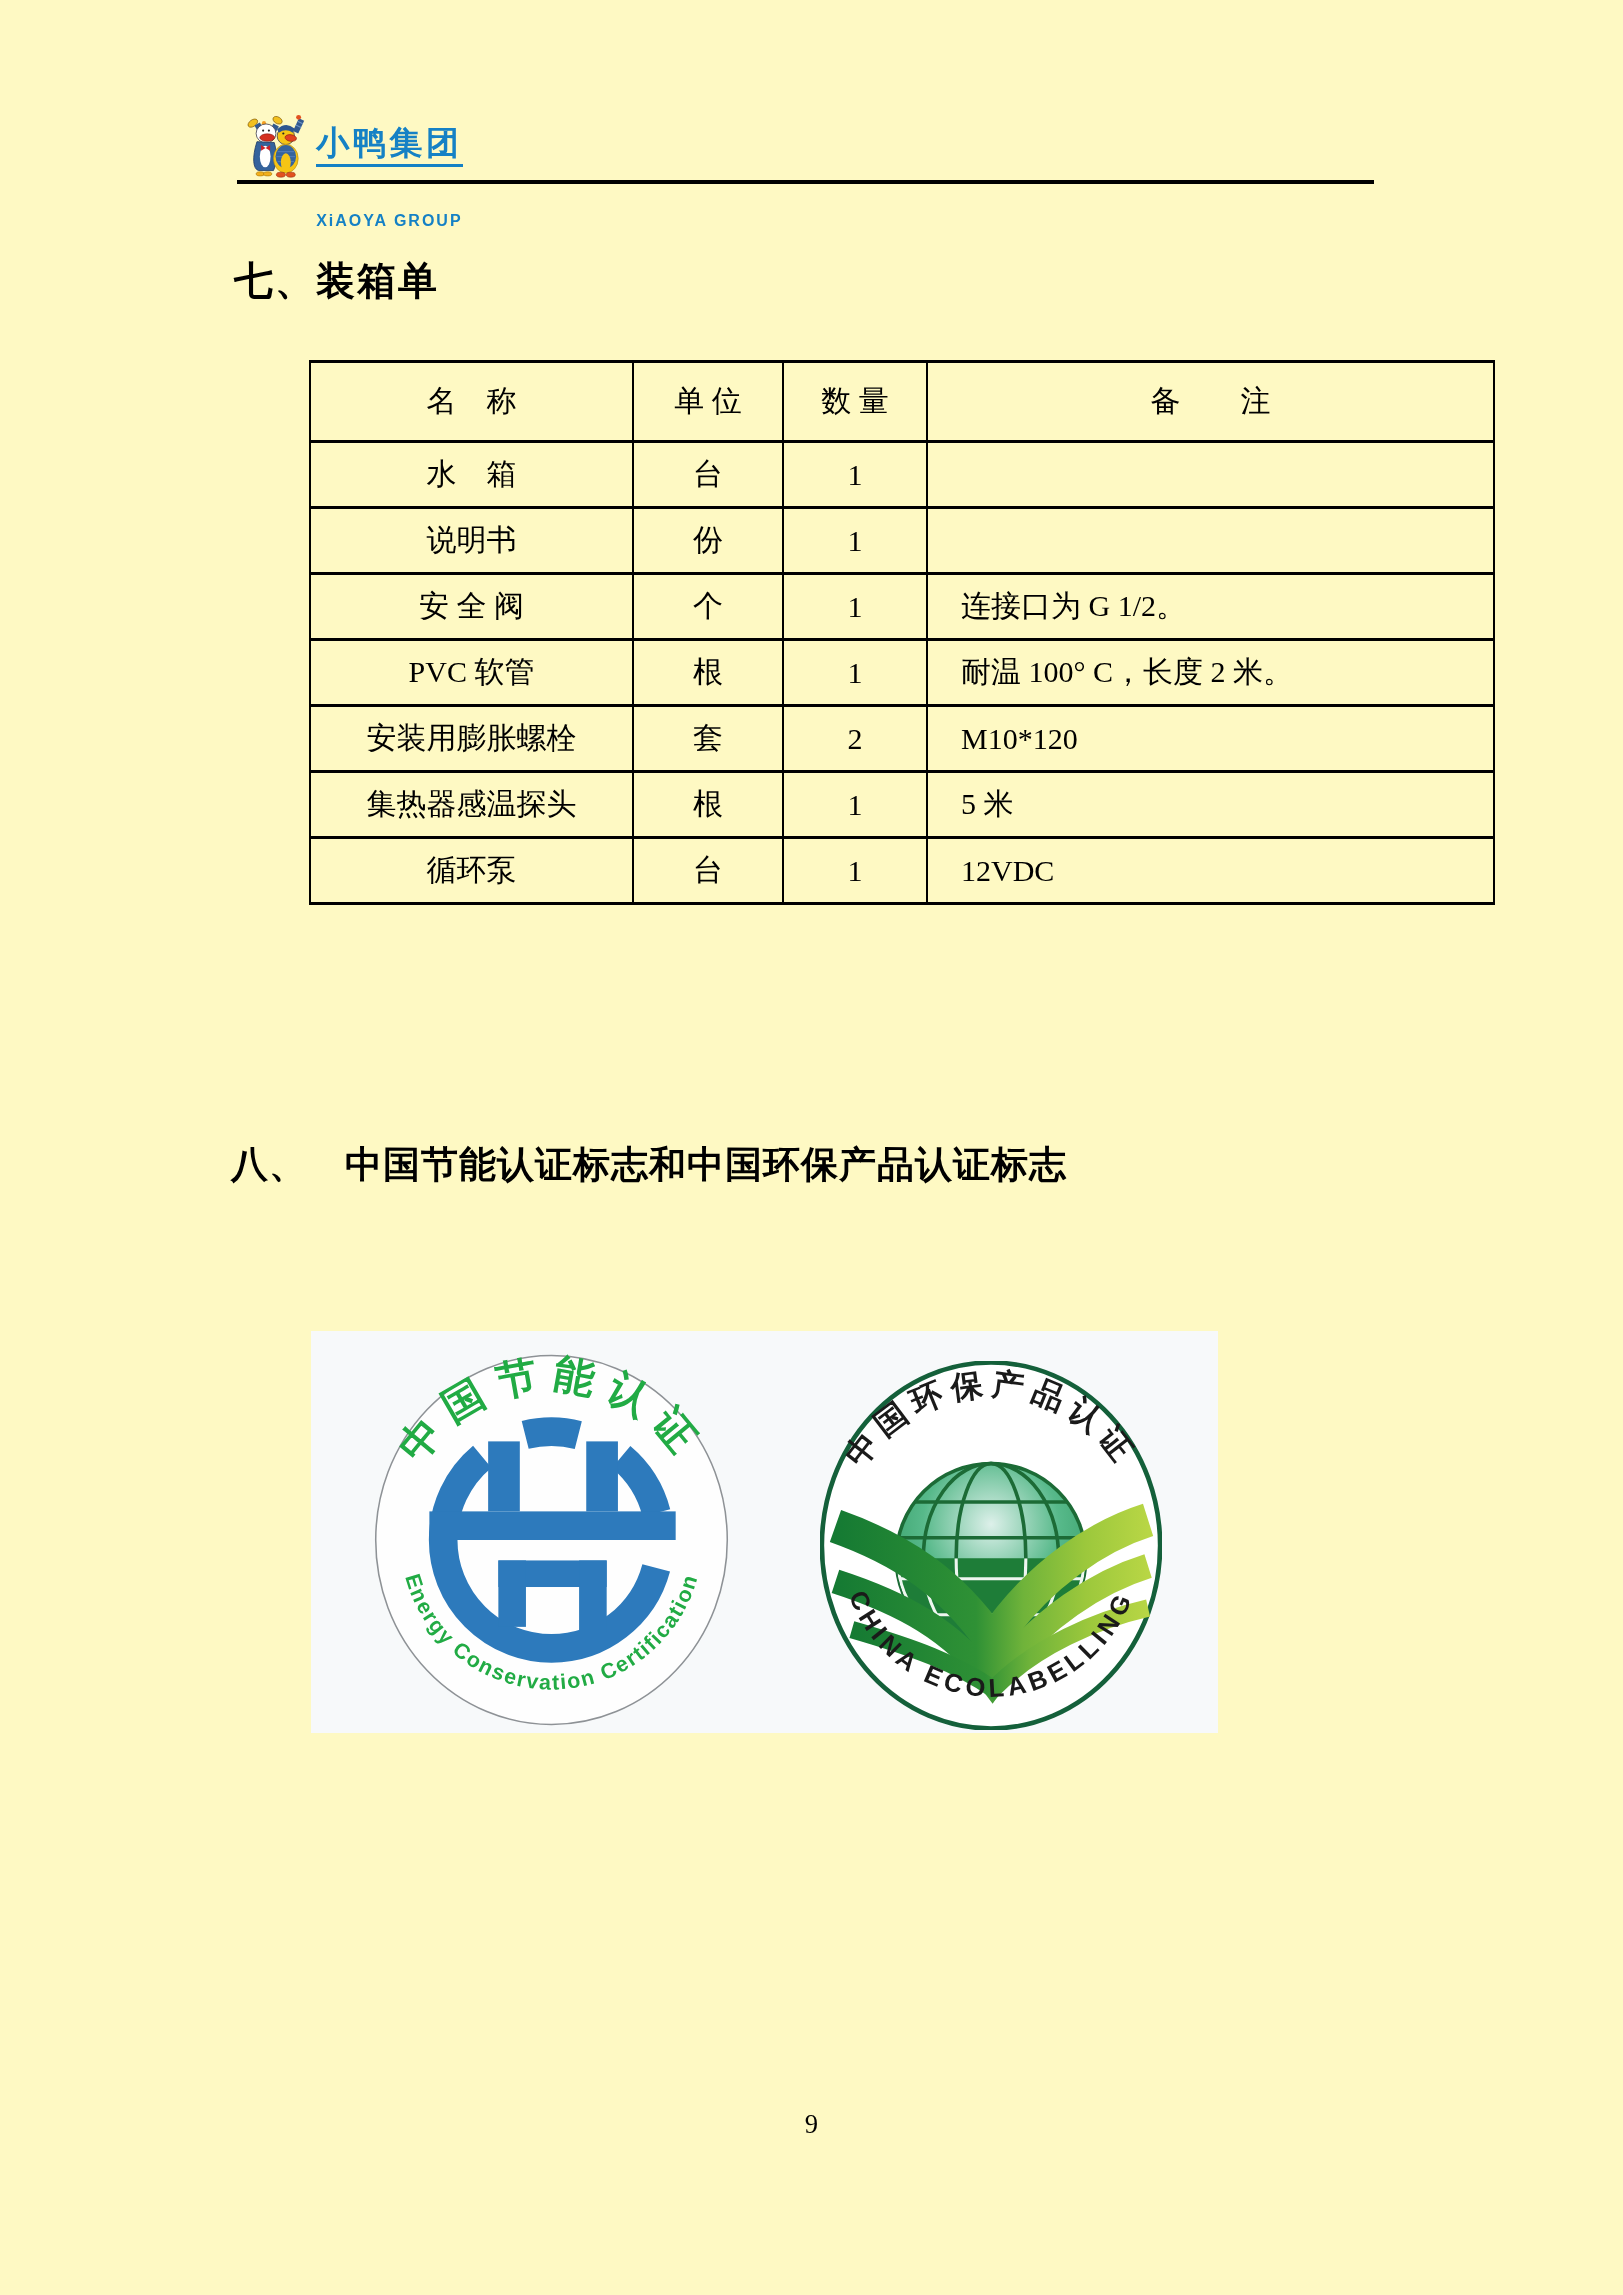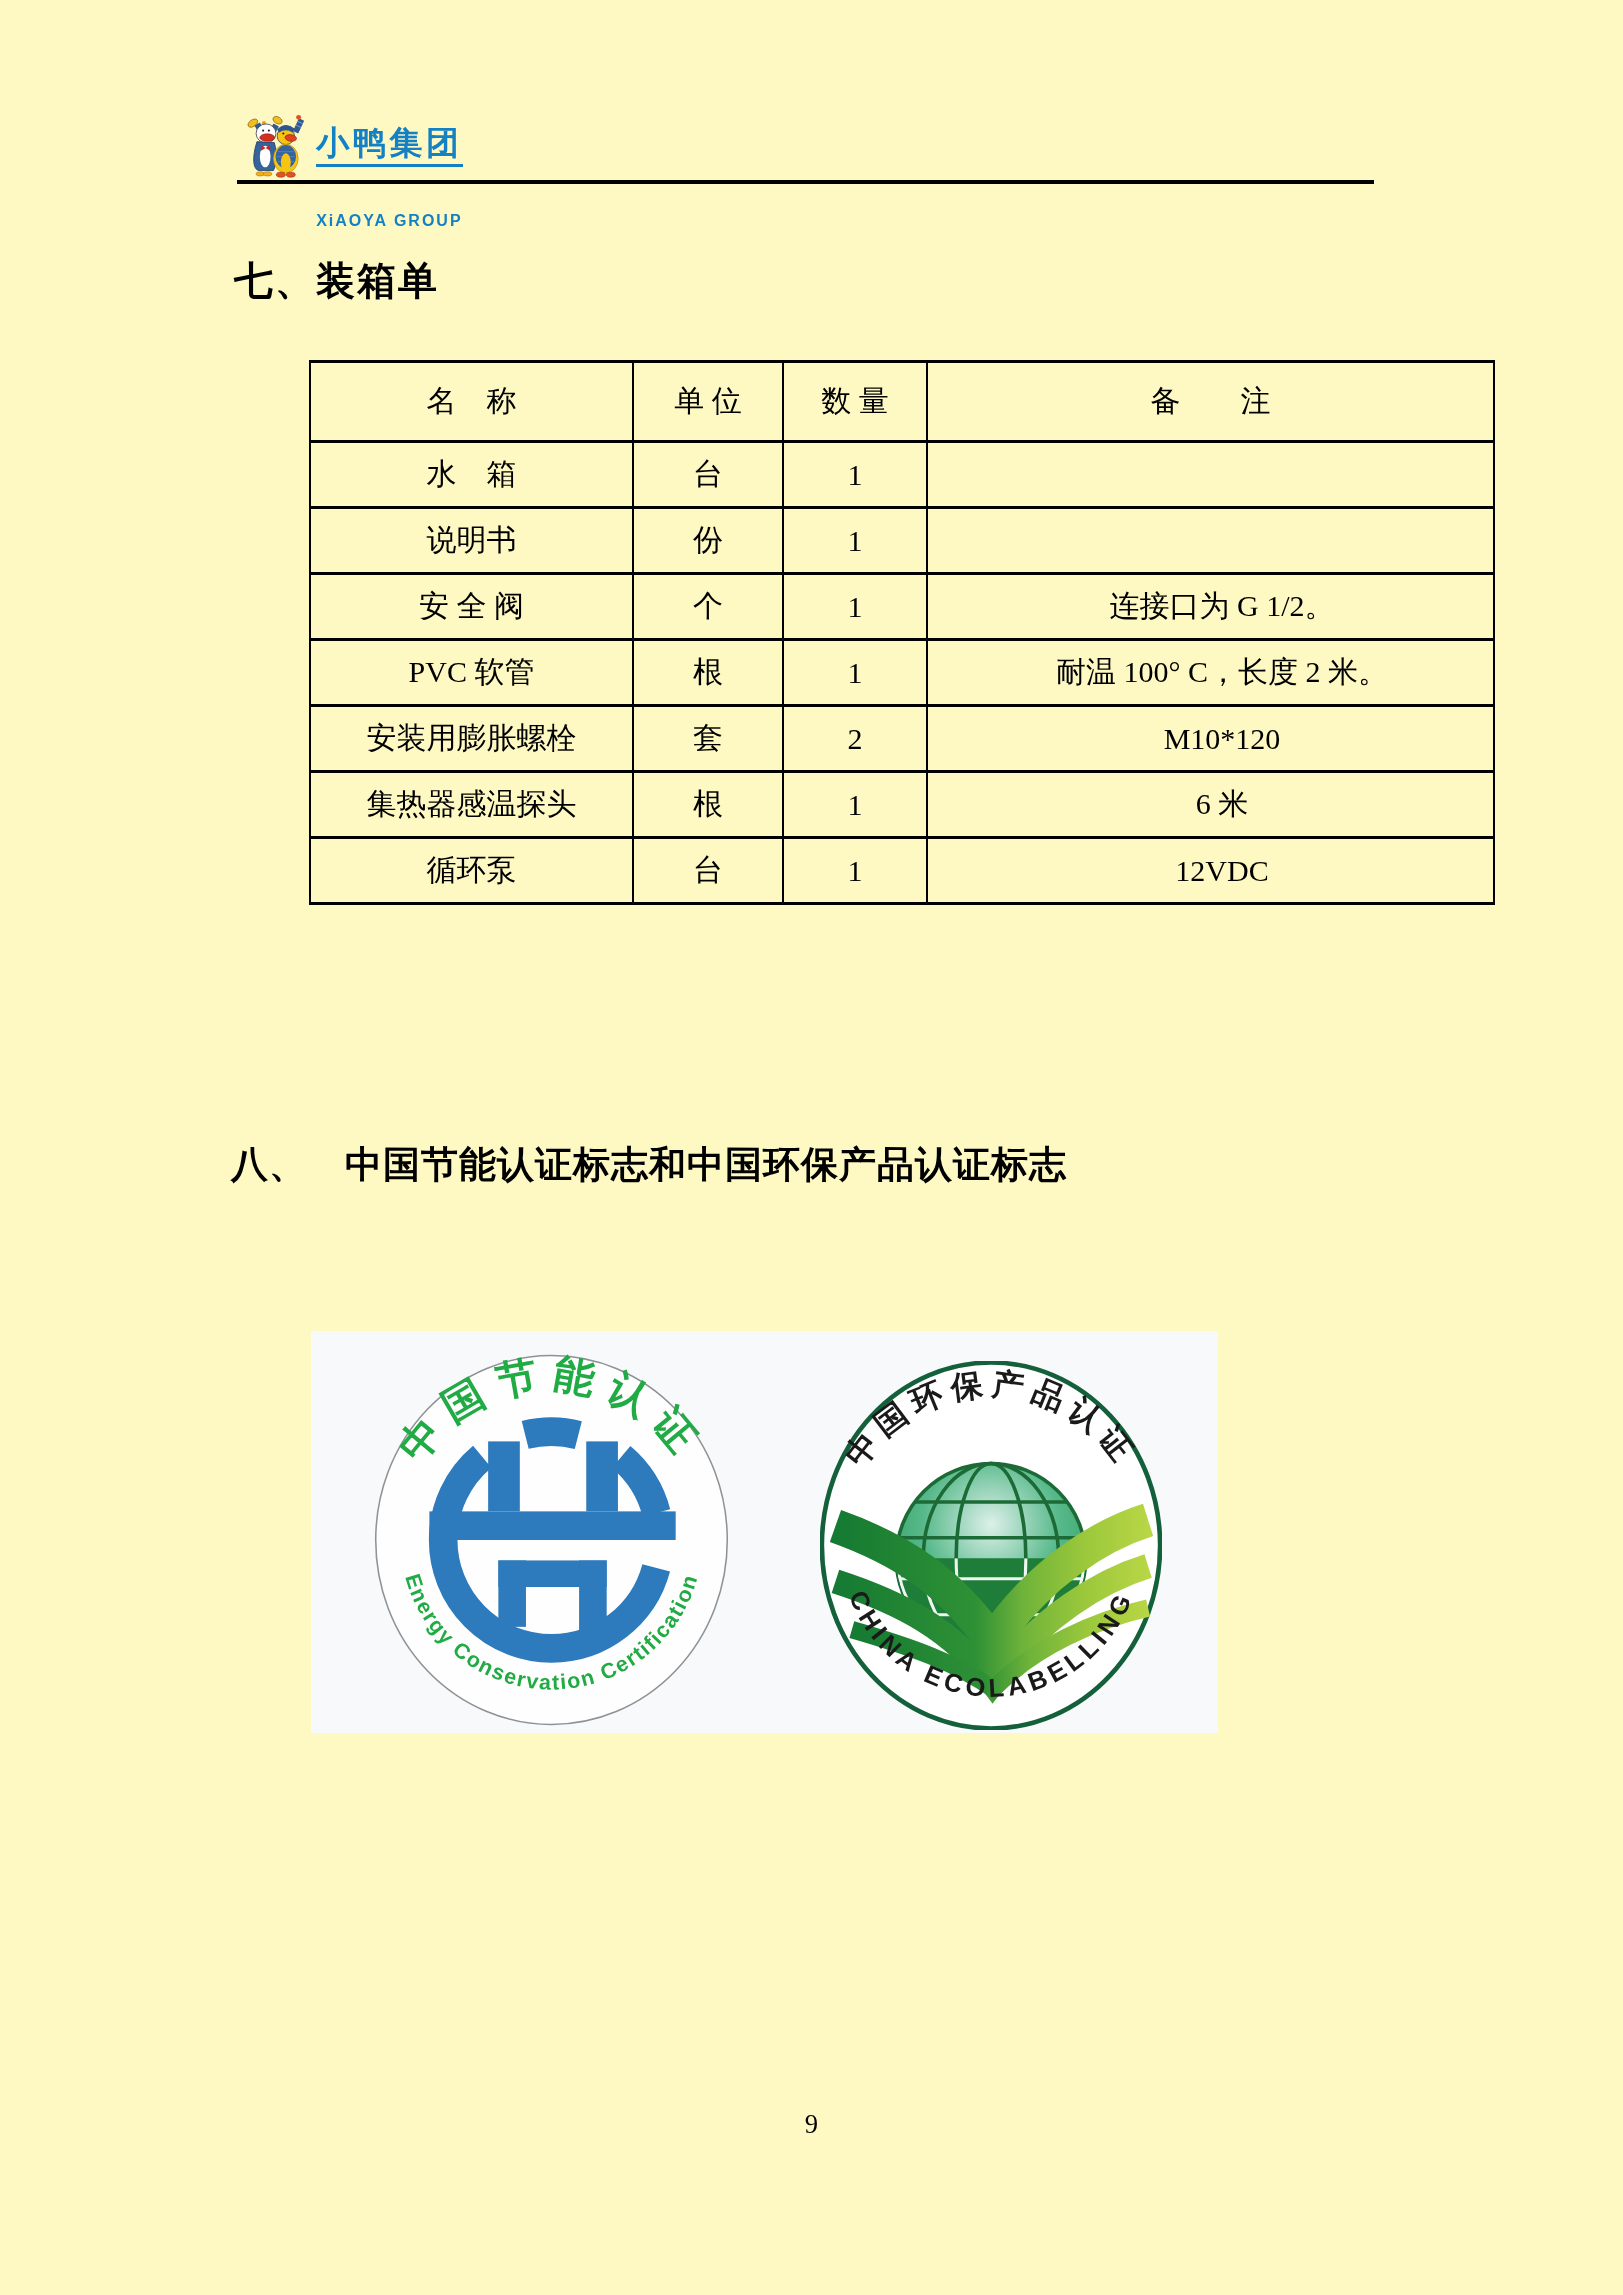--- a/index.html
+++ b/index.html
@@ -43,21 +43,21 @@
   }
   .packing th,.packing td{
     border:2.6px solid #000;
     border-top-width:3.6px;border-bottom-width:3.6px;
     text-align:center;vertical-align:middle;
     font-weight:normal;padding:0;
     overflow:hidden;white-space:nowrap;
   }
   .packing th{height:77px;}
   .packing td{height:63px;}
-  .packing .remark{text-align:center;padding-left:23px;}
+  .packing .remark{text-align:left;padding-left:33px;}
   
   .note{
     position:absolute;left:221px;top:896px;
     font-size:30px;font-weight:bold;letter-spacing:0.5px;white-space:nowrap;
   }
   
   .cert-area{position:absolute;left:311px;top:1331px;width:907px;height:402px;background:#f7f9fa;}
   .cert-energy{position:absolute;left:63px;top:22.5px;width:355px;height:372px;}
   .cert-eco{position:absolute;left:509px;top:30px;width:342px;height:369px;}
   
@@ -166,21 +166,21 @@
       <tr>
         <td>安装用膨胀螺栓</td>
         <td>套</td>
         <td>2</td>
         <td class="remark">M10*120</td>
       </tr>
       <tr>
         <td>集热器感温探头</td>
         <td>根</td>
         <td>1</td>
-        <td class="remark">6 米</td>
+        <td class="remark">5 米</td>
       </tr>
       <tr>
         <td>循环泵</td>
         <td>台</td>
         <td>1</td>
         <td class="remark">12VDC</td>
       </tr>
     </tbody>
   </table>
 

